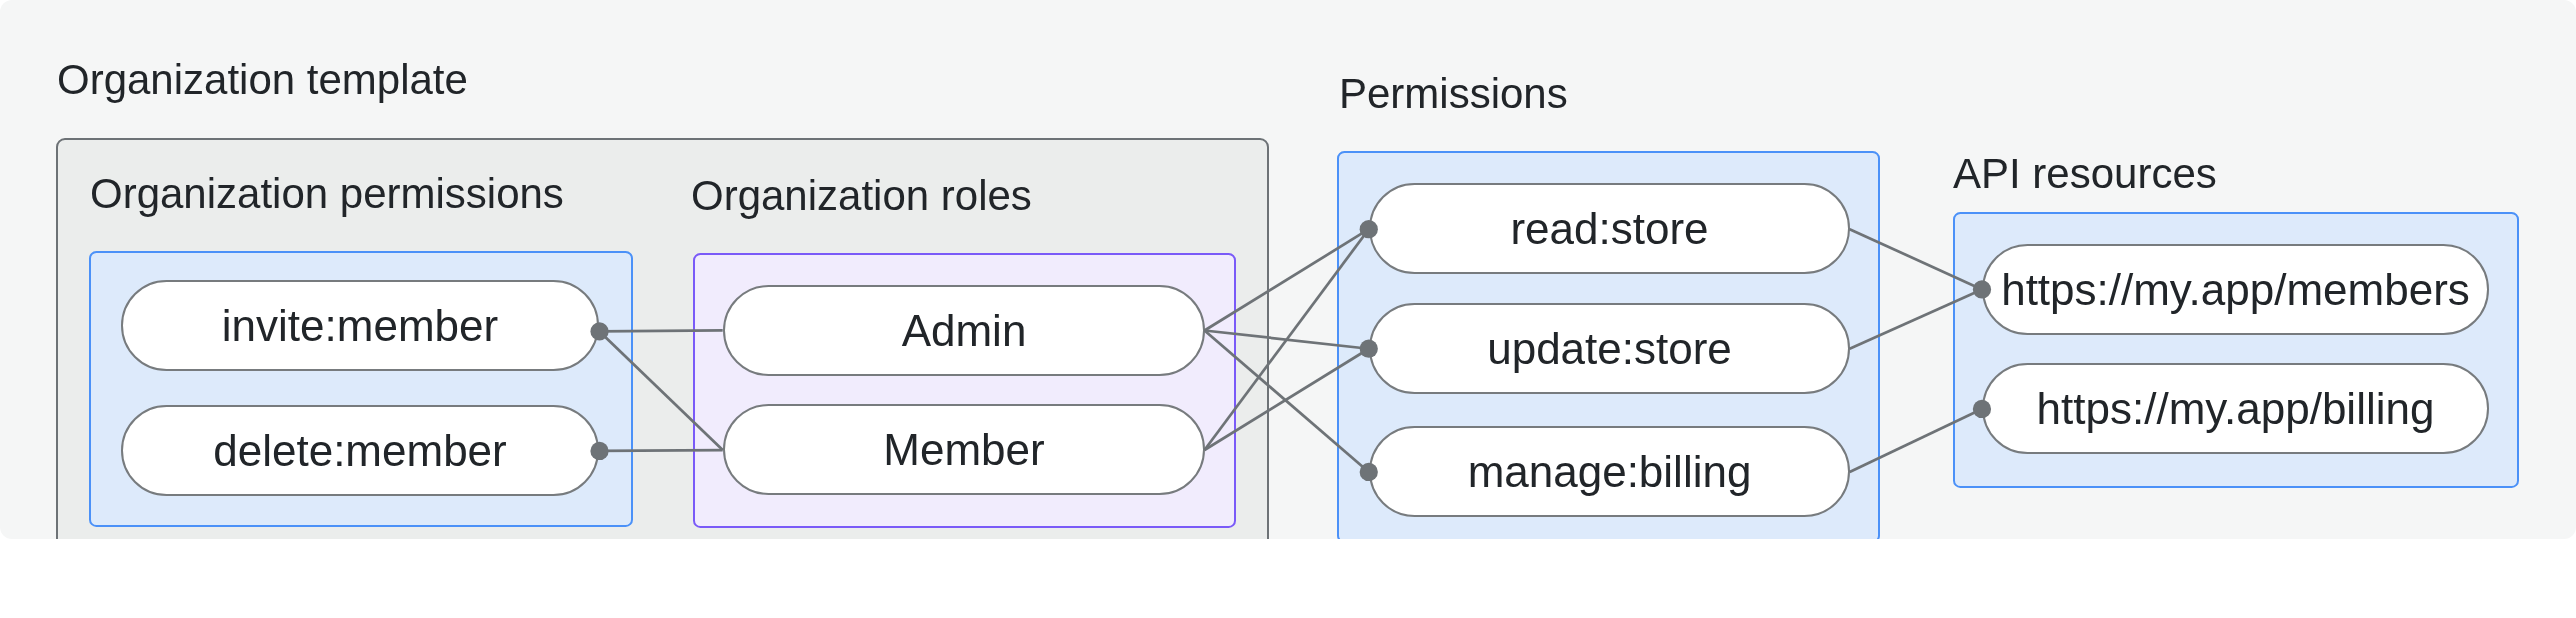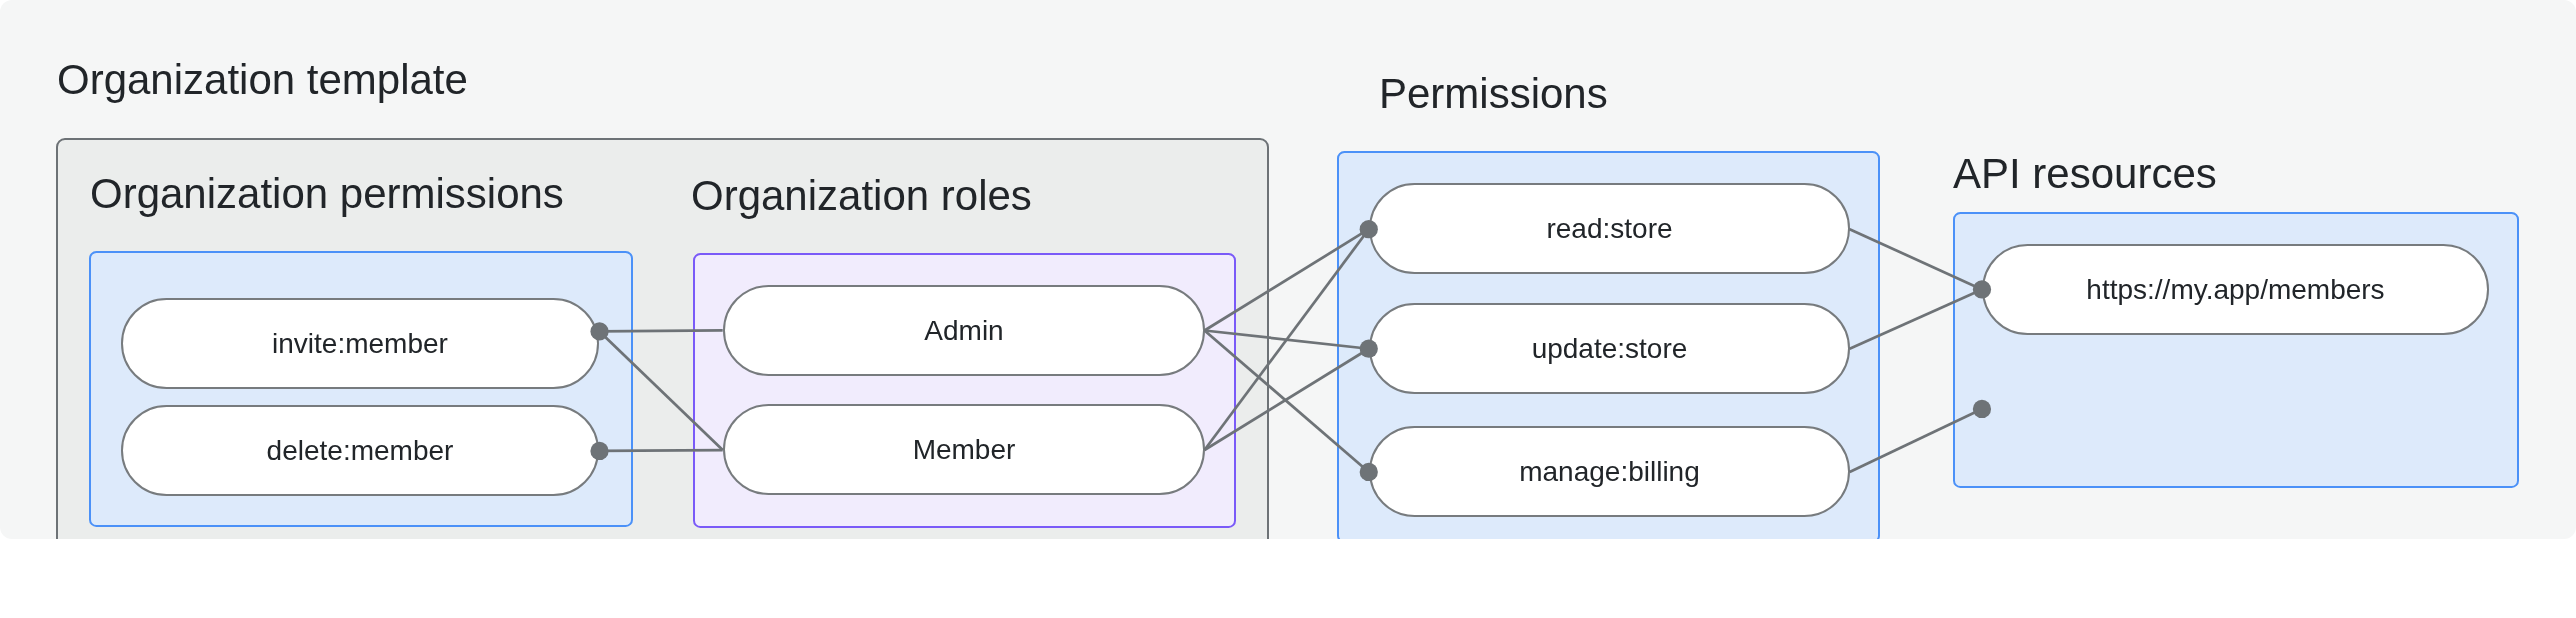--- a/index.html
+++ b/index.html
@@ -40,47 +40,47 @@
   }
   .pill {
     position: absolute;
     box-sizing: border-box;
     background: var(--pill_bg, #ffffff);
     border: 2.7px solid var(--pill_border, #777b7e);
     border-radius: 912px;
     display: flex;
     align-items: center;
     justify-content: center;
-    font-size: 28px;
+    font-size: 44px;
     color: var(--text, #212529);
     white-space: nowrap;
   }
   svg.edge-layer {
     position: absolute;
     left: 0; top: 0;
     width: 2576px; height: 619px;
     pointer-events: none;
   }
 
   
   .lbl-org-template   { left: 57px;   top: 59px;  }
   .lbl-org-permissions{ left: 90px;   top: 173px; }
   .lbl-org-roles      { left: 691px;  top: 175px; }
-  .lbl-permissions    { left: 1339px; top: 73px; margin-left: 40px;  }
+  .lbl-permissions    { left: 1339px; top: 73px;  }
   .lbl-api-resources  { left: 1953px; top: 134px; margin-top: 19px; }
 
   
   .box-org-template    { left: 56px;   top: 138px; width: 1213px; height: 424px; }
   .box-org-permissions { left: 89px;   top: 251px; width: 544px;  height: 276px; }
   .box-org-roles       { left: 693px;  top: 253px; width: 543px;  height: 275px; }
   .box-permissions     { left: 1337px; top: 151px; width: 543px;  height: 392px; }
   .box-api-resources   { left: 1953px; top: 212px; width: 566px;  height: 276px; }
 
   
-  .pill-invite  { left: 121px;  top: 298px; width: 478px; height: 91px; }
+  .pill-invite  { left: 121px;  top: 280px; width: 478px; height: 91px; }
   .pill-delete  { left: 121px;  top: 405px; width: 478px; height: 91px; }
   .pill-admin   { left: 723px;  top: 285px; width: 482px; height: 91px; }
   .pill-member  { left: 723px;  top: 404px; width: 482px; height: 91px; text-align: center; }
   .pill-read    { left: 1369px; top: 183px; width: 481px; height: 91px; }
   .pill-update  { left: 1369px; top: 303px; width: 481px; height: 91px; }
   .pill-manage  { left: 1369px; top: 426px; width: 481px; height: 91px; }
   .pill-members { left: 1982px; top: 244px; width: 507px; height: 91px; }
   .pill-billing { left: 1982px; top: 363px; width: 507px; height: 91px; }
 </style>
 </head>
@@ -101,20 +101,21 @@
   <div class="label lbl-api-resources">API resources</div>
 
   <div class="pill pill-invite">invite:member</div>
   <div class="pill pill-delete">delete:member</div>
   <div class="pill pill-admin">Admin</div>
   <div class="pill pill-member">Member</div>
   <div class="pill pill-read">read:store</div>
   <div class="pill pill-update">update:store</div>
   <div class="pill pill-members">https://my.app/members</div>
   <div class="pill pill-manage">manage:billing</div>
+  <div class="pill pill-billing">https://my.app/billing</div>
 
   <svg class="edge-layer" viewBox="0 0 2823 678">
       <line x1="657" y1="363" x2="792" y2="362" stroke="#6e7377" stroke-width="3"></line>
       <line x1="657" y1="363" x2="792" y2="493" stroke="#6e7377" stroke-width="3"></line>
       <line x1="657" y1="494" x2="792" y2="493" stroke="#6e7377" stroke-width="3"></line>
       <line x1="1320" y1="362" x2="1500" y2="251" stroke="#6e7377" stroke-width="3"></line>
       <line x1="1320" y1="362" x2="1500" y2="382" stroke="#6e7377" stroke-width="3"></line>
       <line x1="1320" y1="362" x2="1500" y2="517" stroke="#6e7377" stroke-width="3"></line>
       <line x1="1320" y1="493" x2="1500" y2="251" stroke="#6e7377" stroke-width="3"></line>
       <line x1="1320" y1="493" x2="1500" y2="382" stroke="#6e7377" stroke-width="3"></line>

